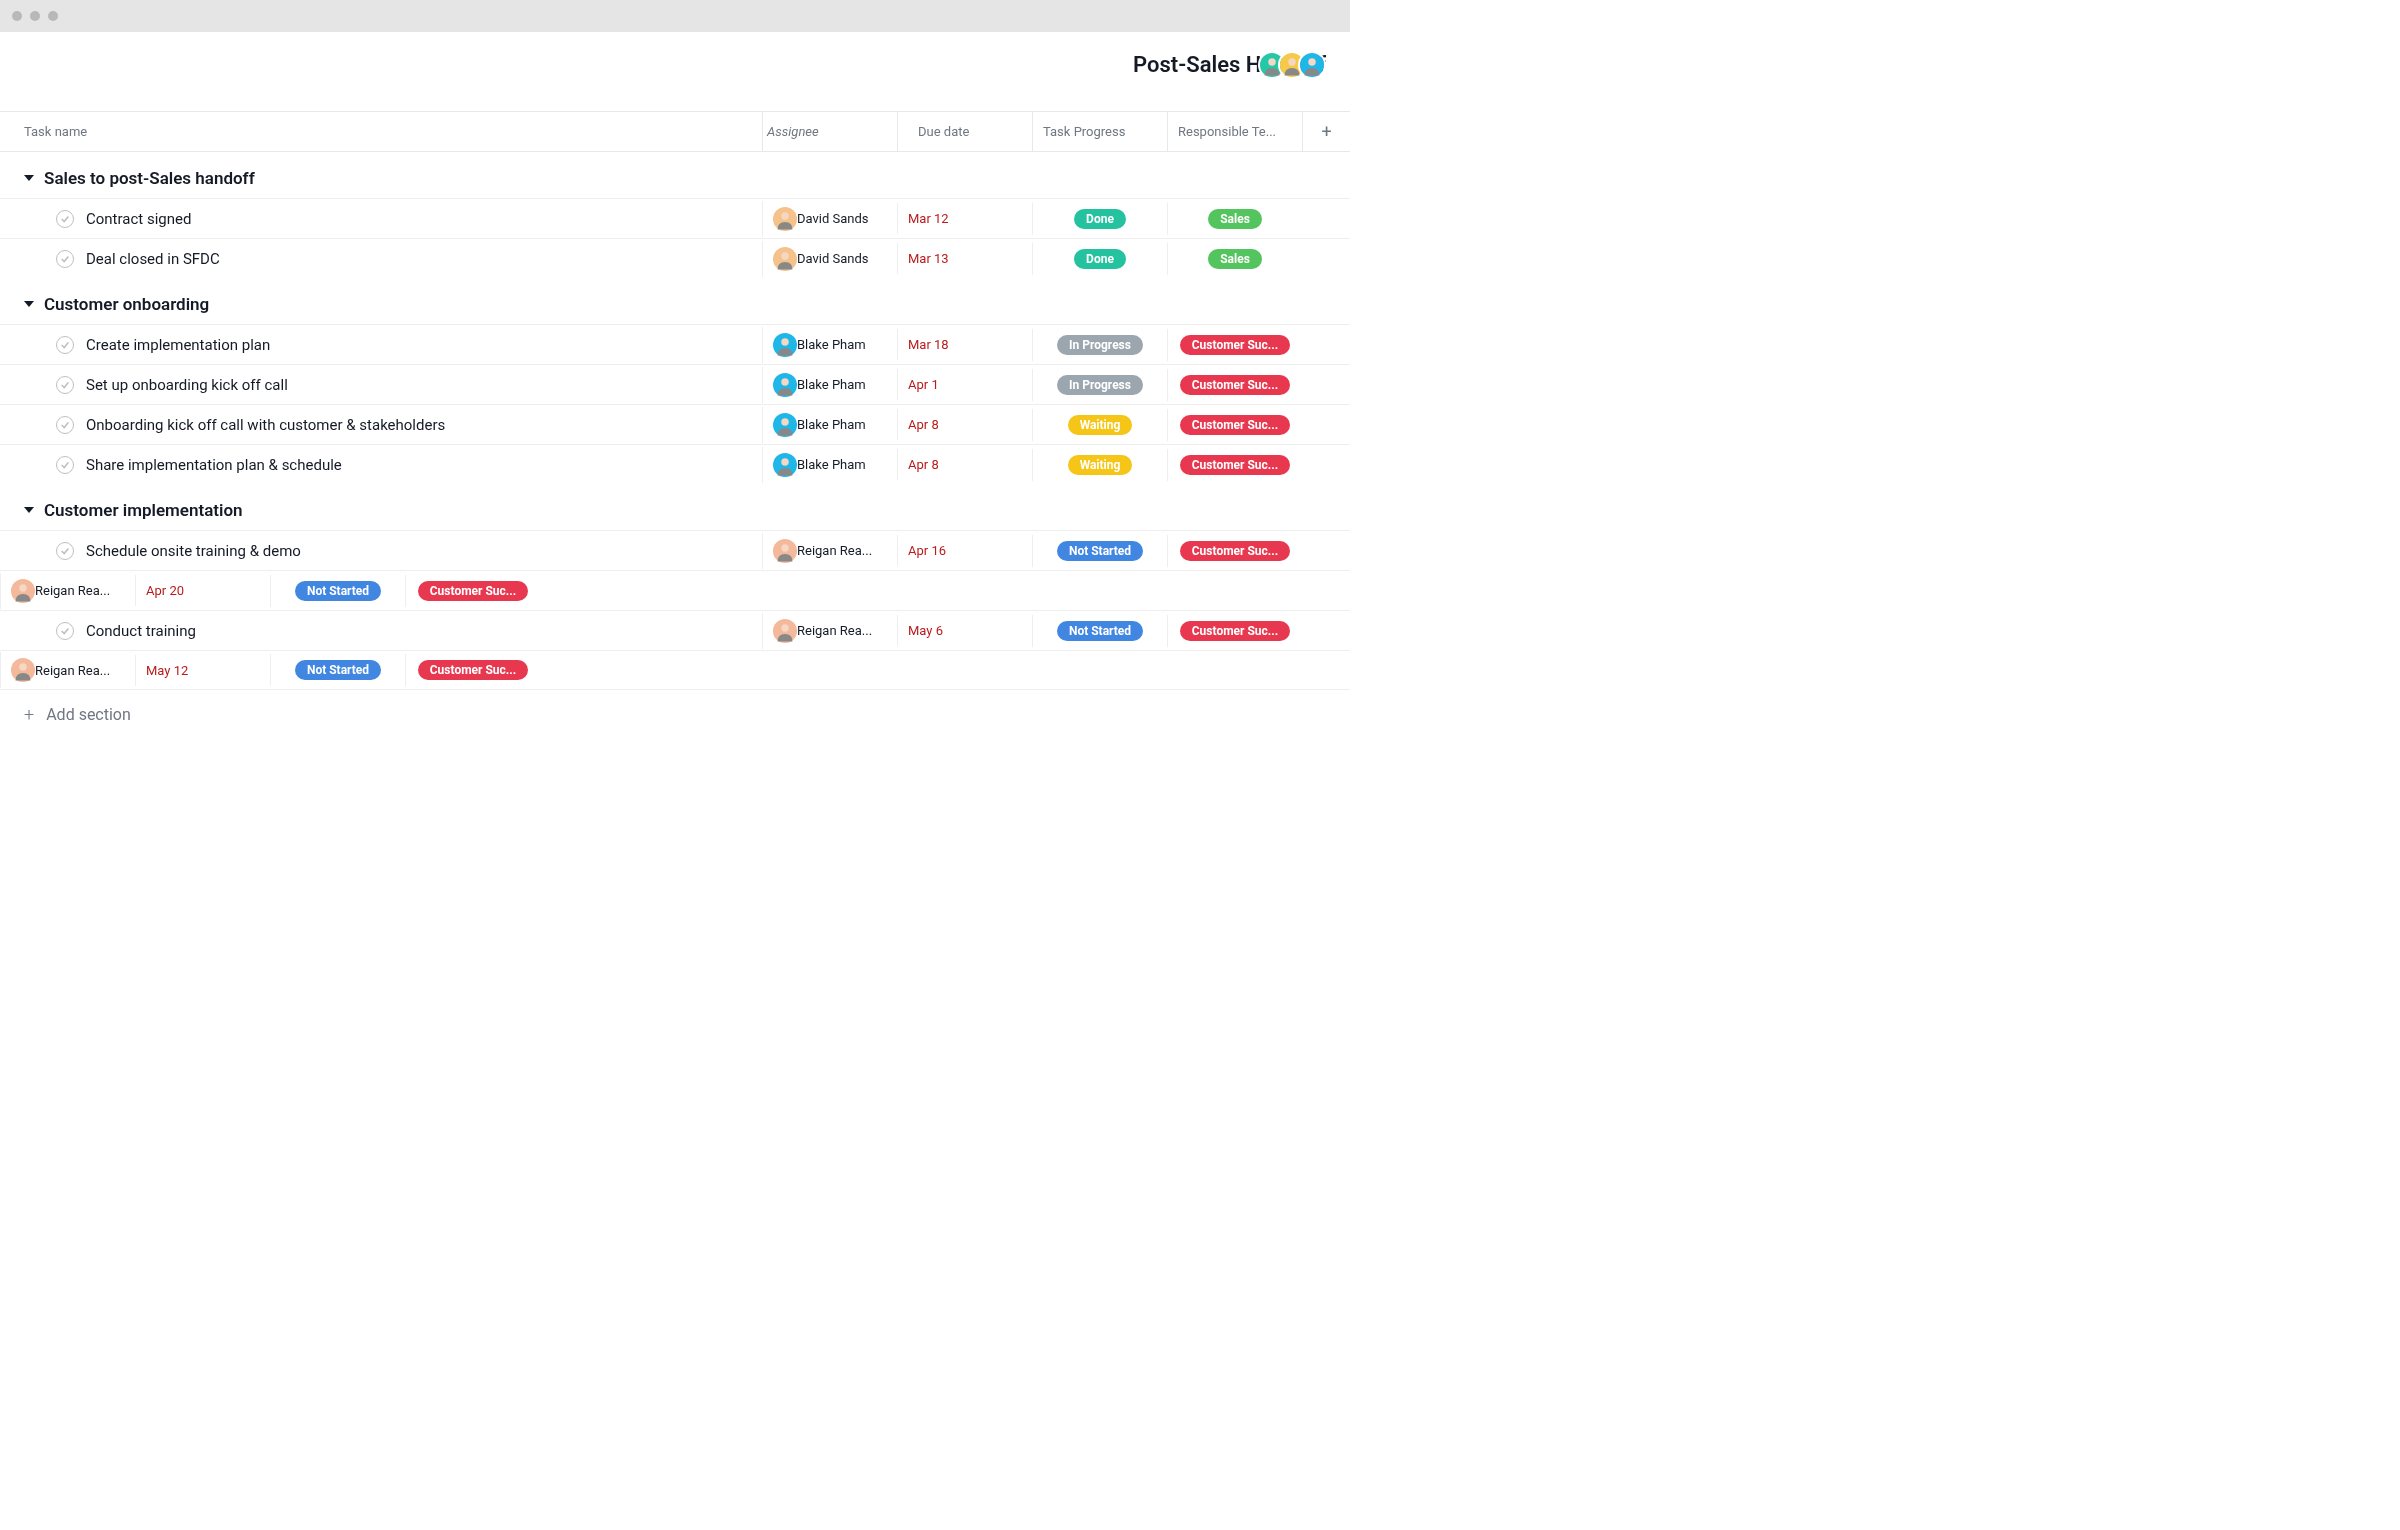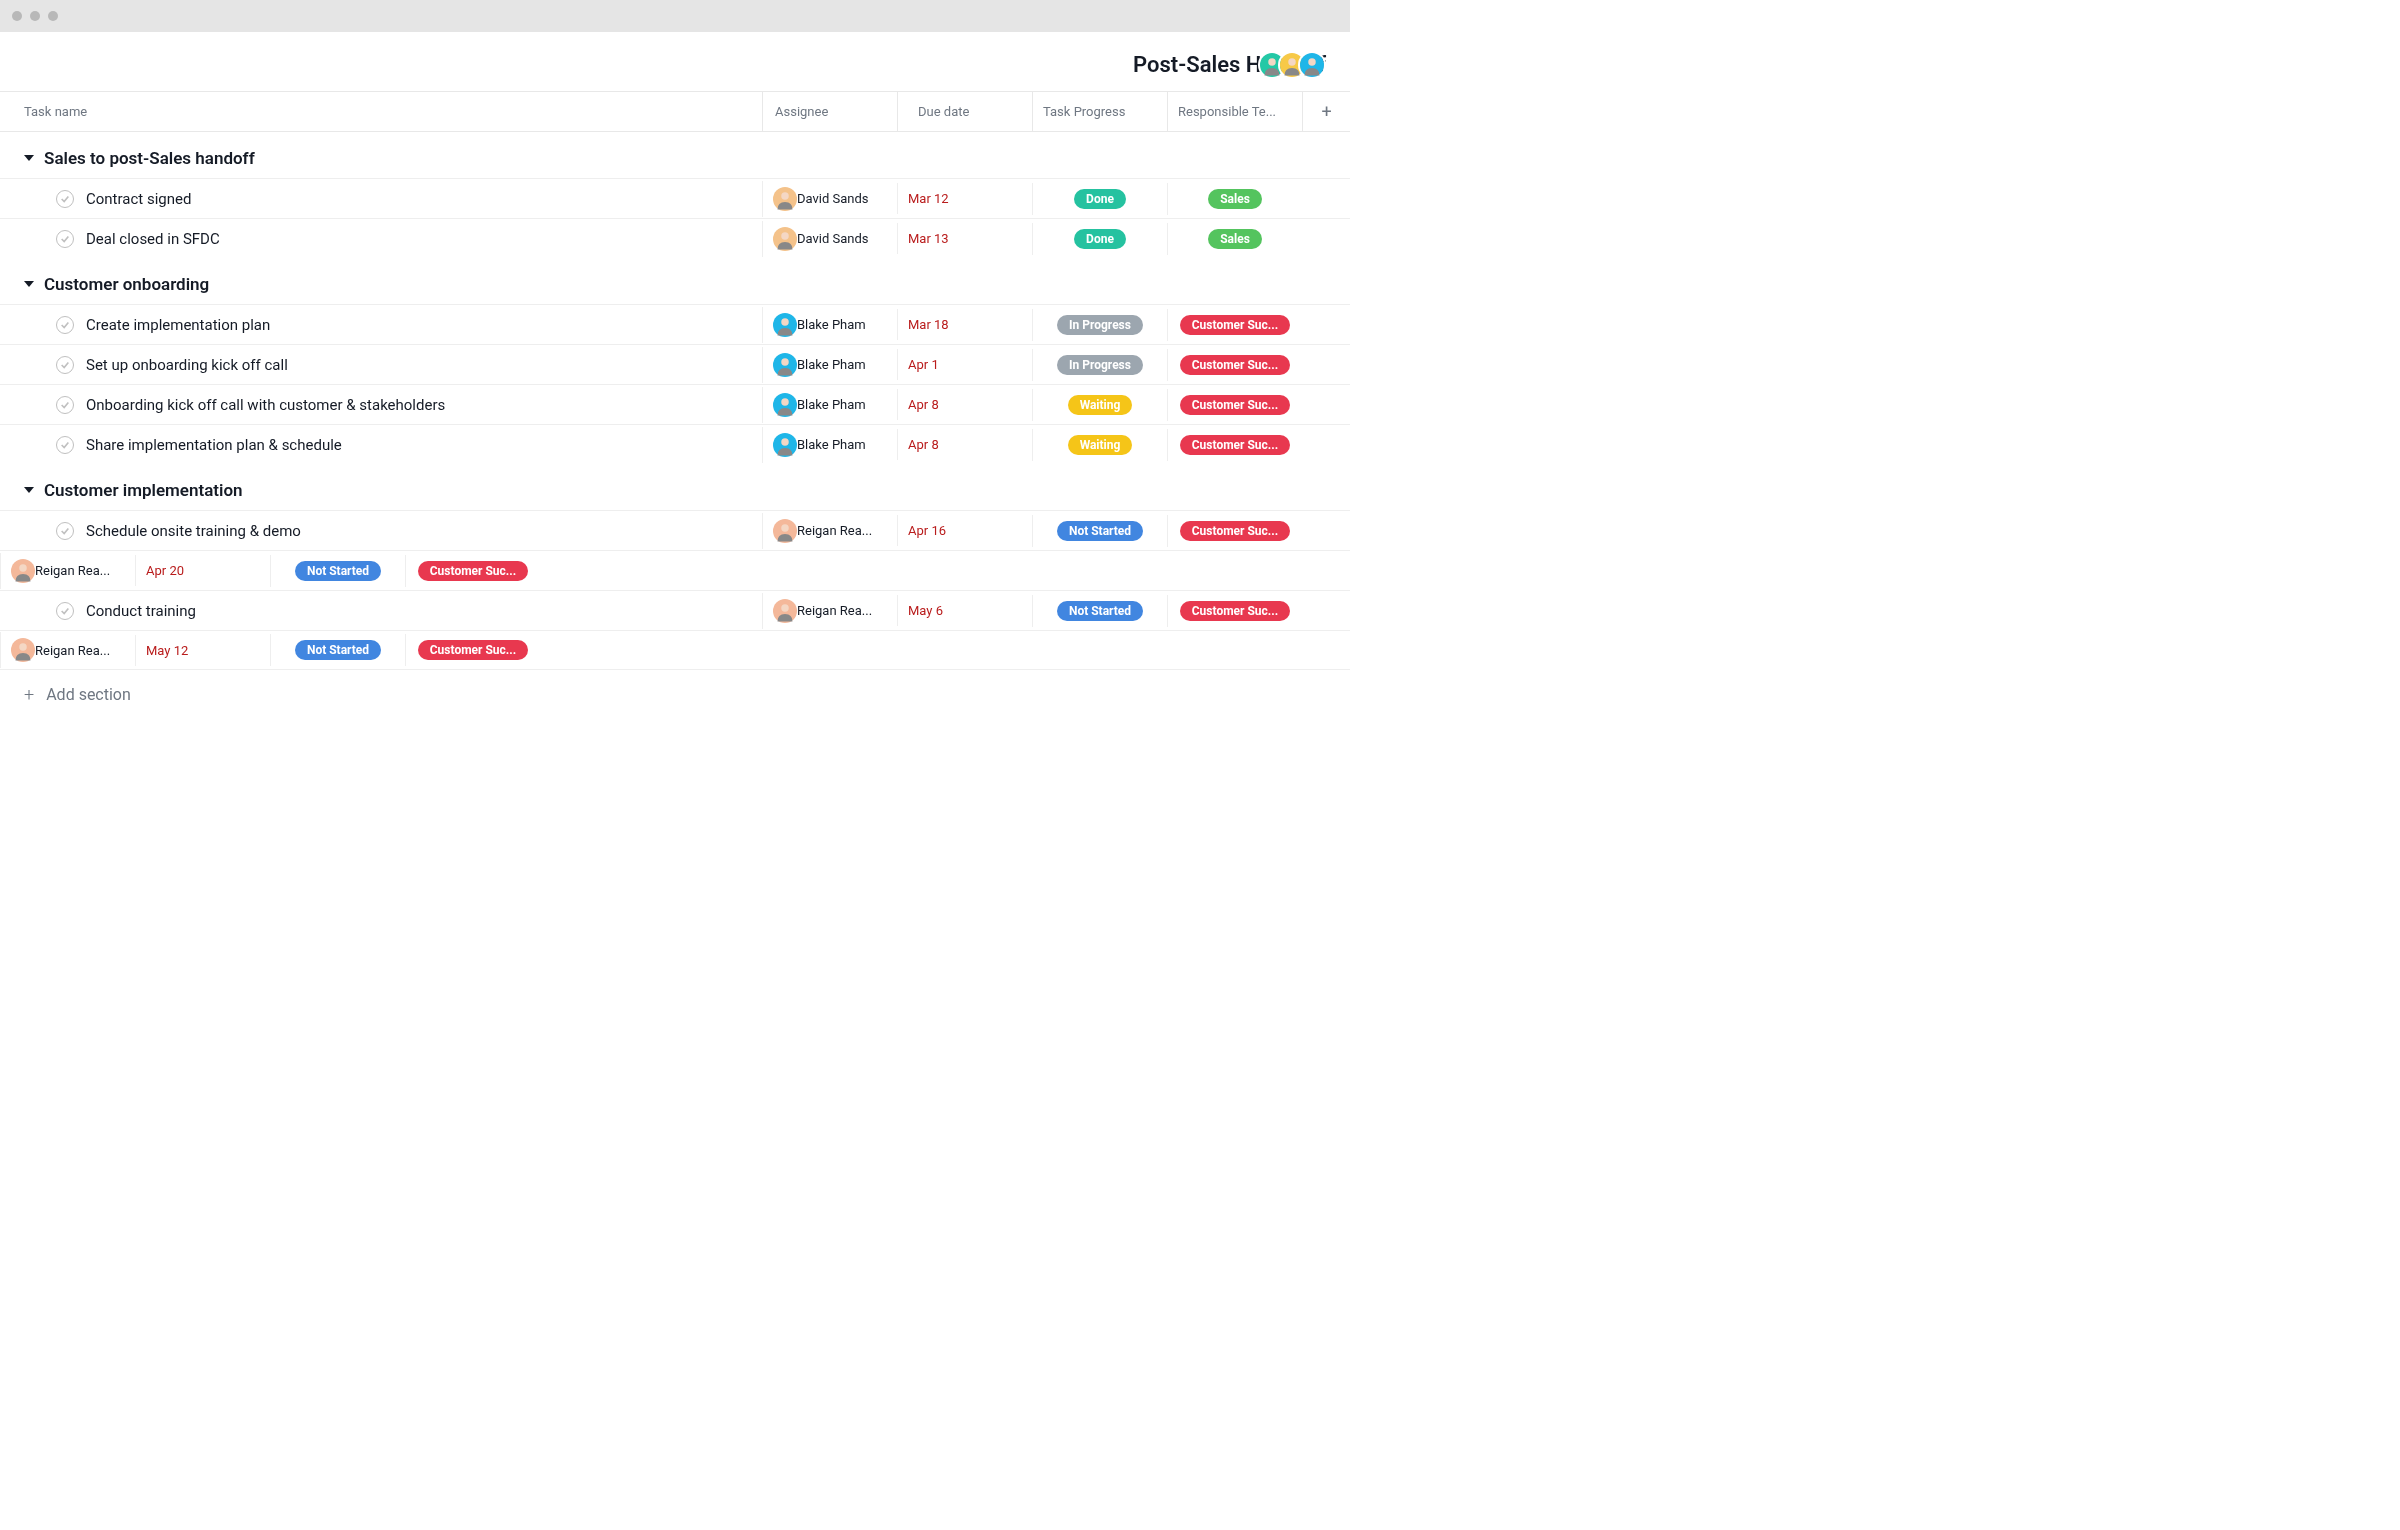--- a/index.html
+++ b/index.html
@@ -5,24 +5,24 @@
 * { box-sizing: border-box; margin: 0; padding: 0; }
 body { font-family: -apple-system, BlinkMacSystemFont, "Segoe UI", Roboto, Helvetica, Arial, sans-serif; background: #fff; color: #151b26; font-size: 14px; }
 .window { width: 1350px; margin: 0; }
 .titlebar { height: 32px; background: #e5e5e5; display: flex; align-items: center; padding: 0 12px; gap: 8px; }
 .dot { width: 10px; height: 10px; border-radius: 50%; background: #b8b8b8; }
 .header { display: flex; align-items: center; justify-content: flex-end; padding: 20px 24px 14px; position: relative; }
 .header h1 { font-size: 22px; font-weight: 600; }
 .members { position: absolute; right: 24px; display: flex; }
 .avatar { width: 28px; height: 28px; border-radius: 50%; border: 2px solid #fff; margin-left: -8px; display: flex; align-items: center; justify-content: center; }
 .avatar svg { width: 100%; height: 100%; }
-.table { width: 100%; }
+.table { width: 100%; margin-top: 20px; }
 .thead { display: flex; border-top: 1px solid #e8e8e8; border-bottom: 1px solid #e8e8e8; color: #6f7782; font-size: 13px; }
 .col-task { flex: 1 1 auto; padding: 12px 24px; }
-.col-assignee { width: 135px; border-left: 1px solid #e8e8e8; padding: 12px 12px; }
+.col-assignee { width: 135px; border-left: 1px solid #e8e8e8; padding: 12px 4px; font-style: italic; }
 .col-due { width: 135px; border-left: 1px solid #e8e8e8; padding: 12px 20px; }
 .col-progress { width: 135px; border-left: 1px solid #e8e8e8; padding: 12px 10px; text-align: center; }
 .col-team { width: 135px; border-left: 1px solid #e8e8e8; padding: 12px 10px; text-align: center; overflow: hidden; text-overflow: ellipsis; white-space: nowrap; }
 .col-add { width: 48px; border-left: 1px solid #e8e8e8; display: flex; align-items: center; justify-content: center; color: #6f7782; font-size: 18px; }
 .section-head { display: flex; align-items: center; padding: 16px 24px 10px; gap: 10px; }
 .caret { width: 0; height: 0; border-left: 5px solid transparent; border-right: 5px solid transparent; border-top: 6px solid #151b26; }
 .section-title { font-size: 17px; font-weight: 600; }
 .row { display: flex; border-top: 1px solid #eee; align-items: center; min-height: 40px; }
 .row:last-child { border-bottom: 1px solid #eee; }
 .cell-task { flex: 1 1 auto; padding: 8px 24px 8px 56px; display: flex; align-items: center; gap: 12px; font-size: 15px; }

